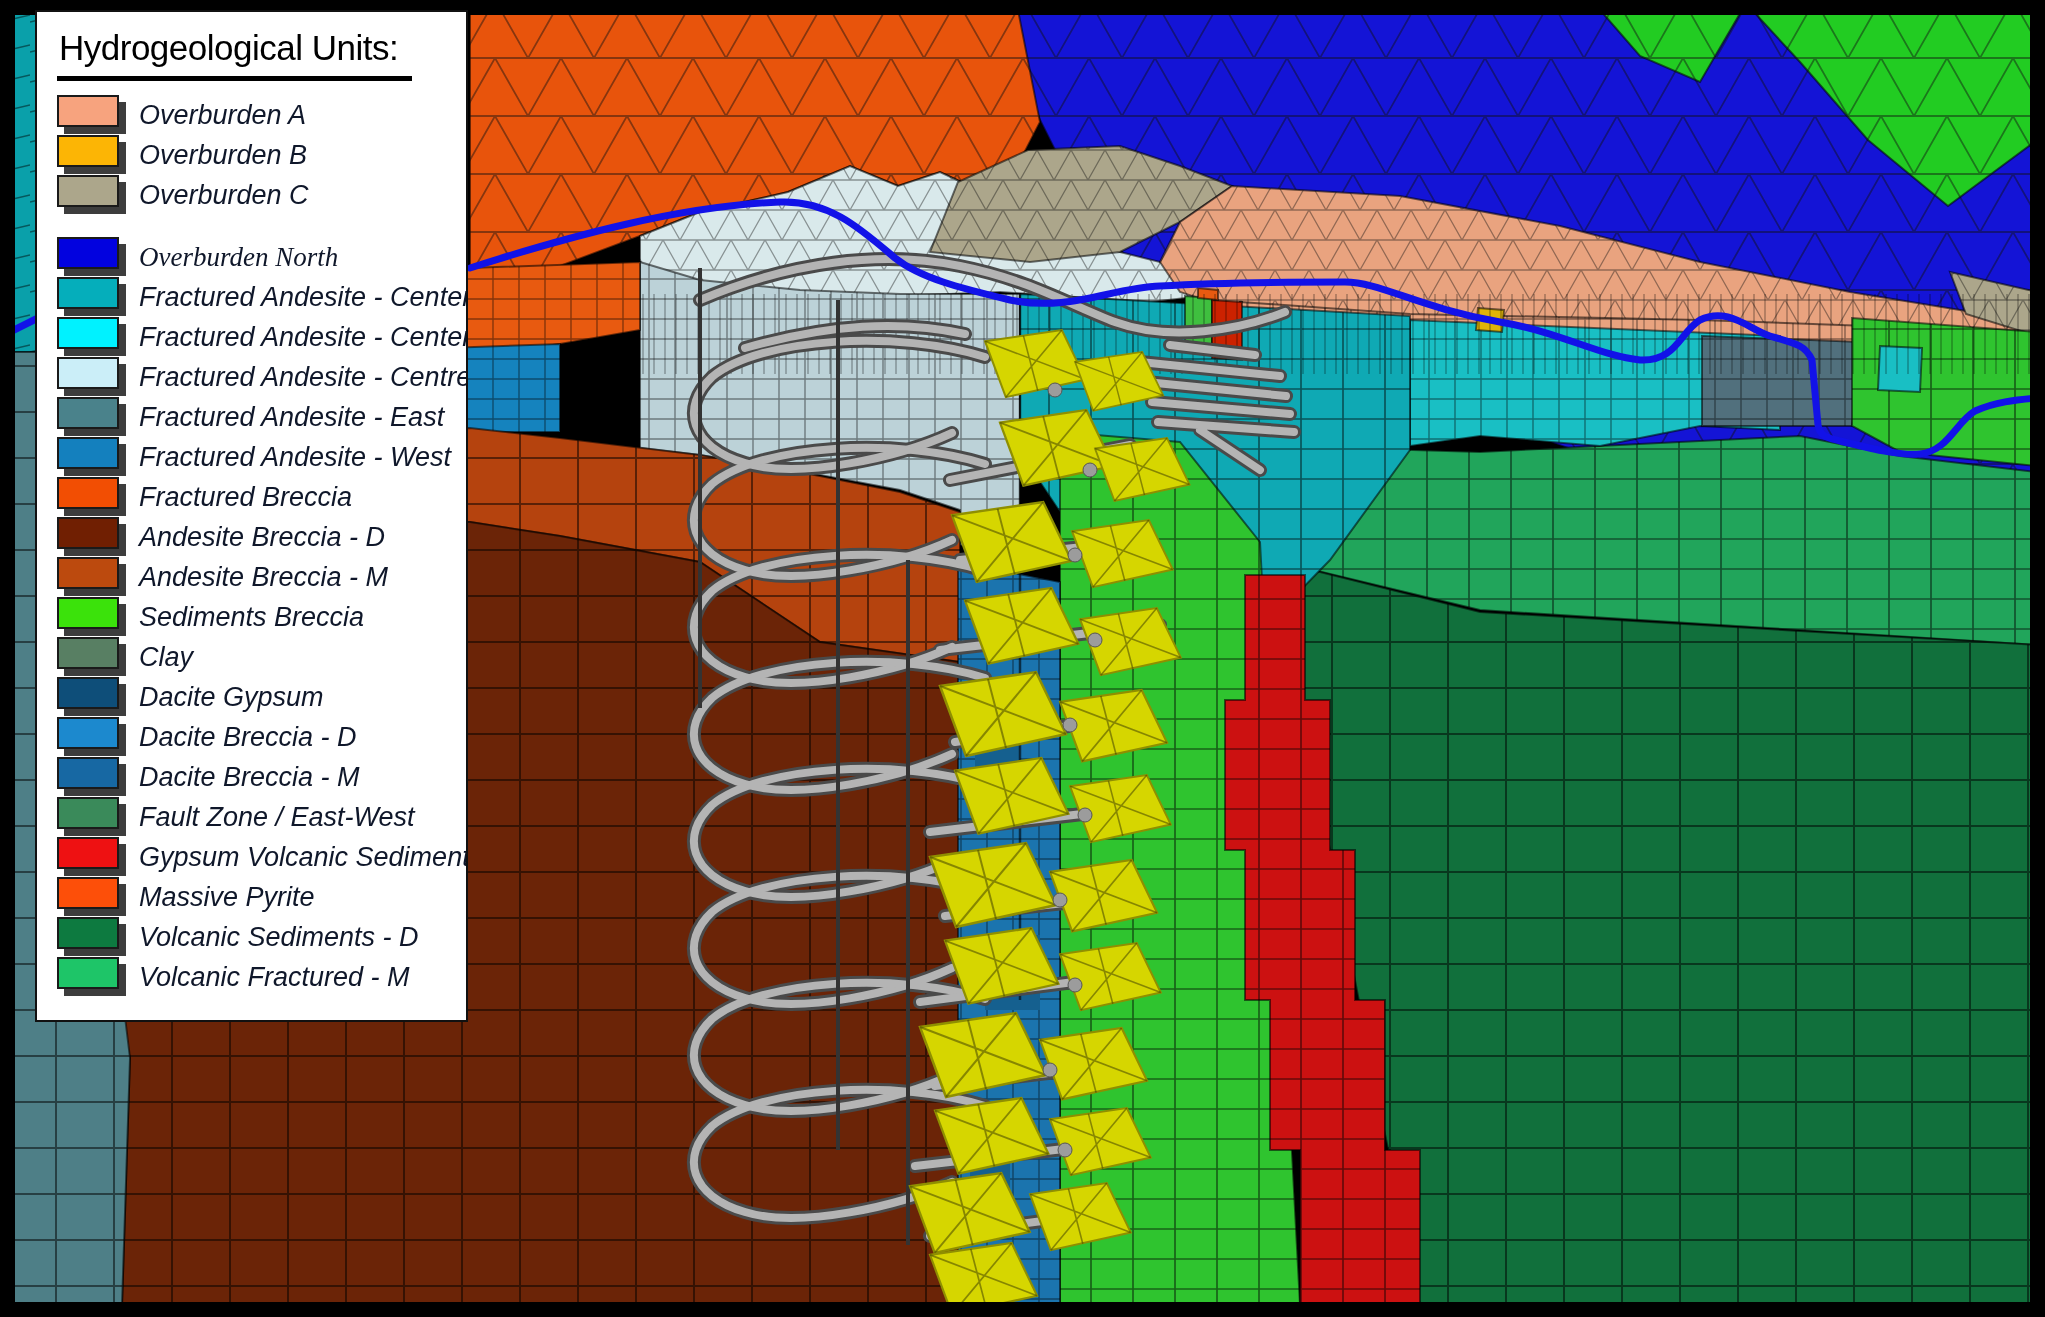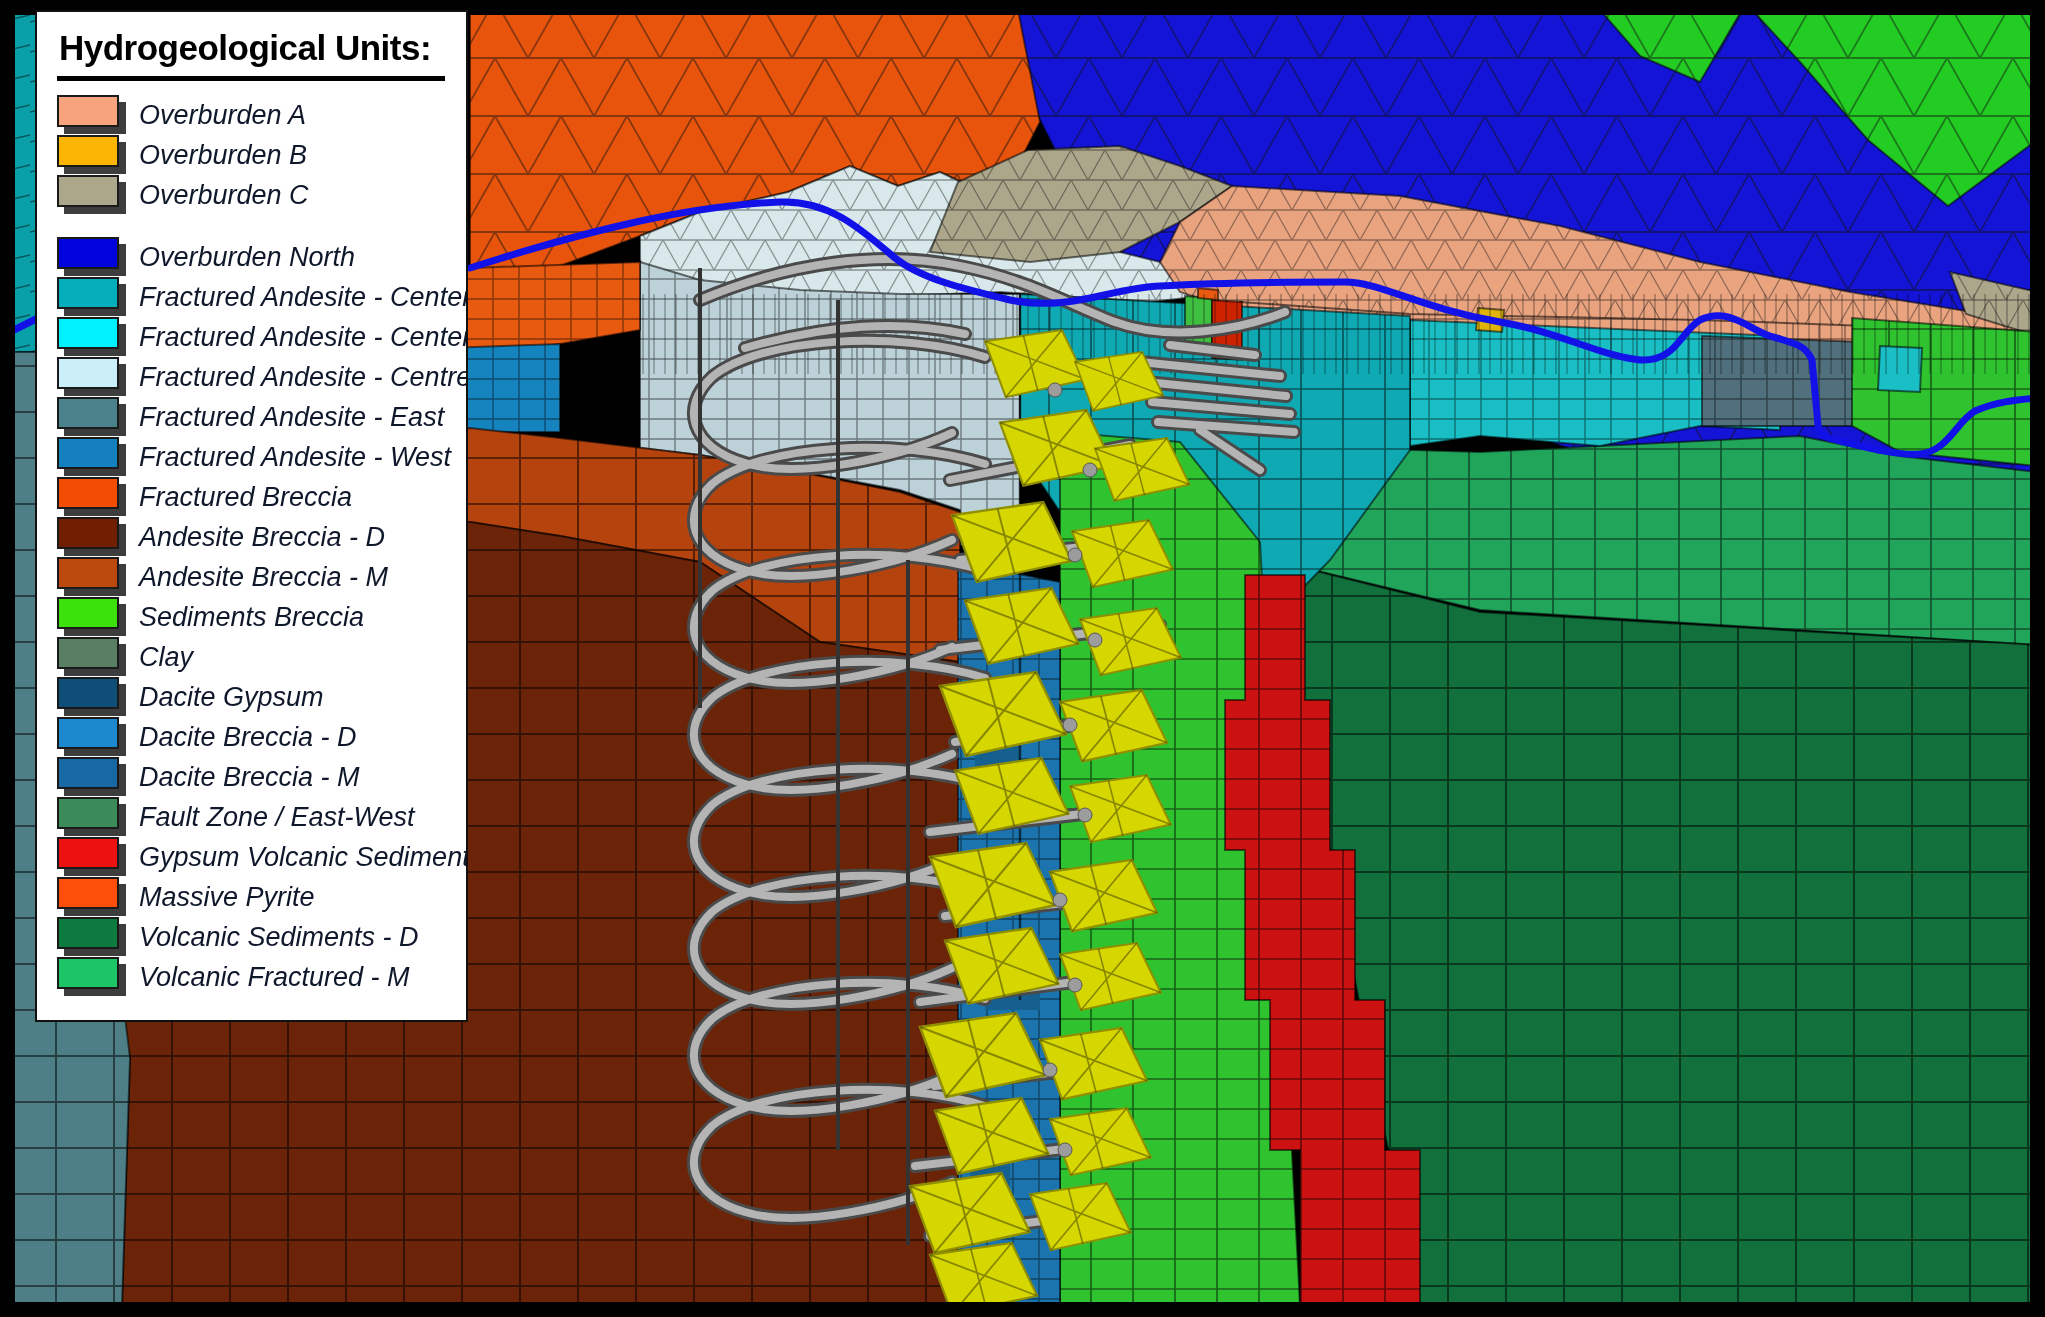--- a/index.html
+++ b/index.html
@@ -8,25 +8,25 @@
   .rg{stroke:rgba(0,0,0,.55);stroke-width:2;}
   .ov{pointer-events:none;}
   .tunU{stroke-width:14;fill:none;stroke-linecap:round;stroke-linejoin:round;}
   .tunO{stroke-width:8;fill:none;stroke-linecap:round;stroke-linejoin:round;}
   .shaft{stroke-width:4;fill:none;}
   .river{stroke-width:7;fill:none;stroke-linecap:round;stroke-linejoin:round;}
   .stopes use{stroke-width:2.5;}
   
   .legend{position:absolute;left:35px;top:10px;width:433px;height:1012px;background:#fff;
           border:2px solid #111;box-sizing:border-box;z-index:5;overflow:hidden;}
-  .legend-title{font-weight:bold;font-size:35px;color:#000;margin:16px 0 6px 20px;
+  .legend-title{font-weight:normal;font-size:35px;color:#000;margin:16px 0 6px 20px;
                 display:inline-block;border-bottom:5px solid #000;padding:0 14px 8px 2px;letter-spacing:-.5px;}
   .legend-items{margin-top:4px;}
   .legend-row{display:flex;align-items:center;height:40px;}
-  .legend-row.gap{margin-top:22px;}
+  .legend-row.gap{margin-top:22px;font-family:Liberation Serif, serif;}
   .legend-swatch{width:62px;height:32px;flex:none;margin:0 20px 0 20px;
                  border:2px solid #1a1a1a;box-shadow:7px 7px 0 0 #3d3d3d;box-sizing:border-box;}
   .legend-label{font-style:italic;font-size:27px;color:#0f172a;white-space:nowrap;margin-top:8px;}
 </style>
 </head>
 <body>
 
 <svg id="scene" viewBox="0 0 2045 1317" xmlns="http://www.w3.org/2000/svg">
   <defs>
     <pattern id="triL" width="66" height="58" patternUnits="userSpaceOnUse">

